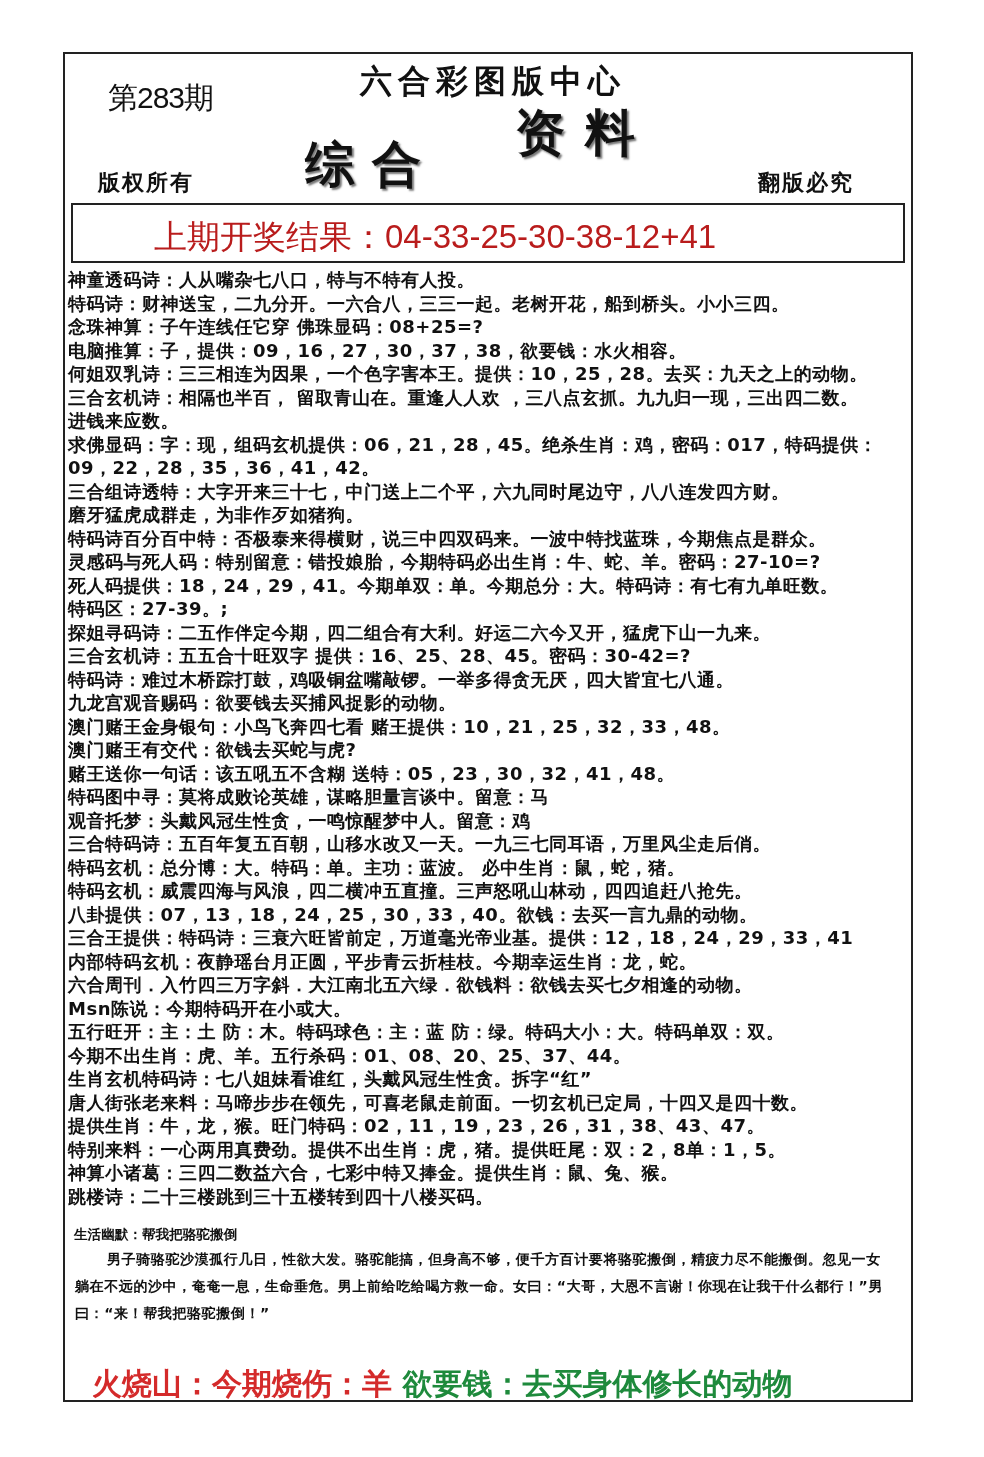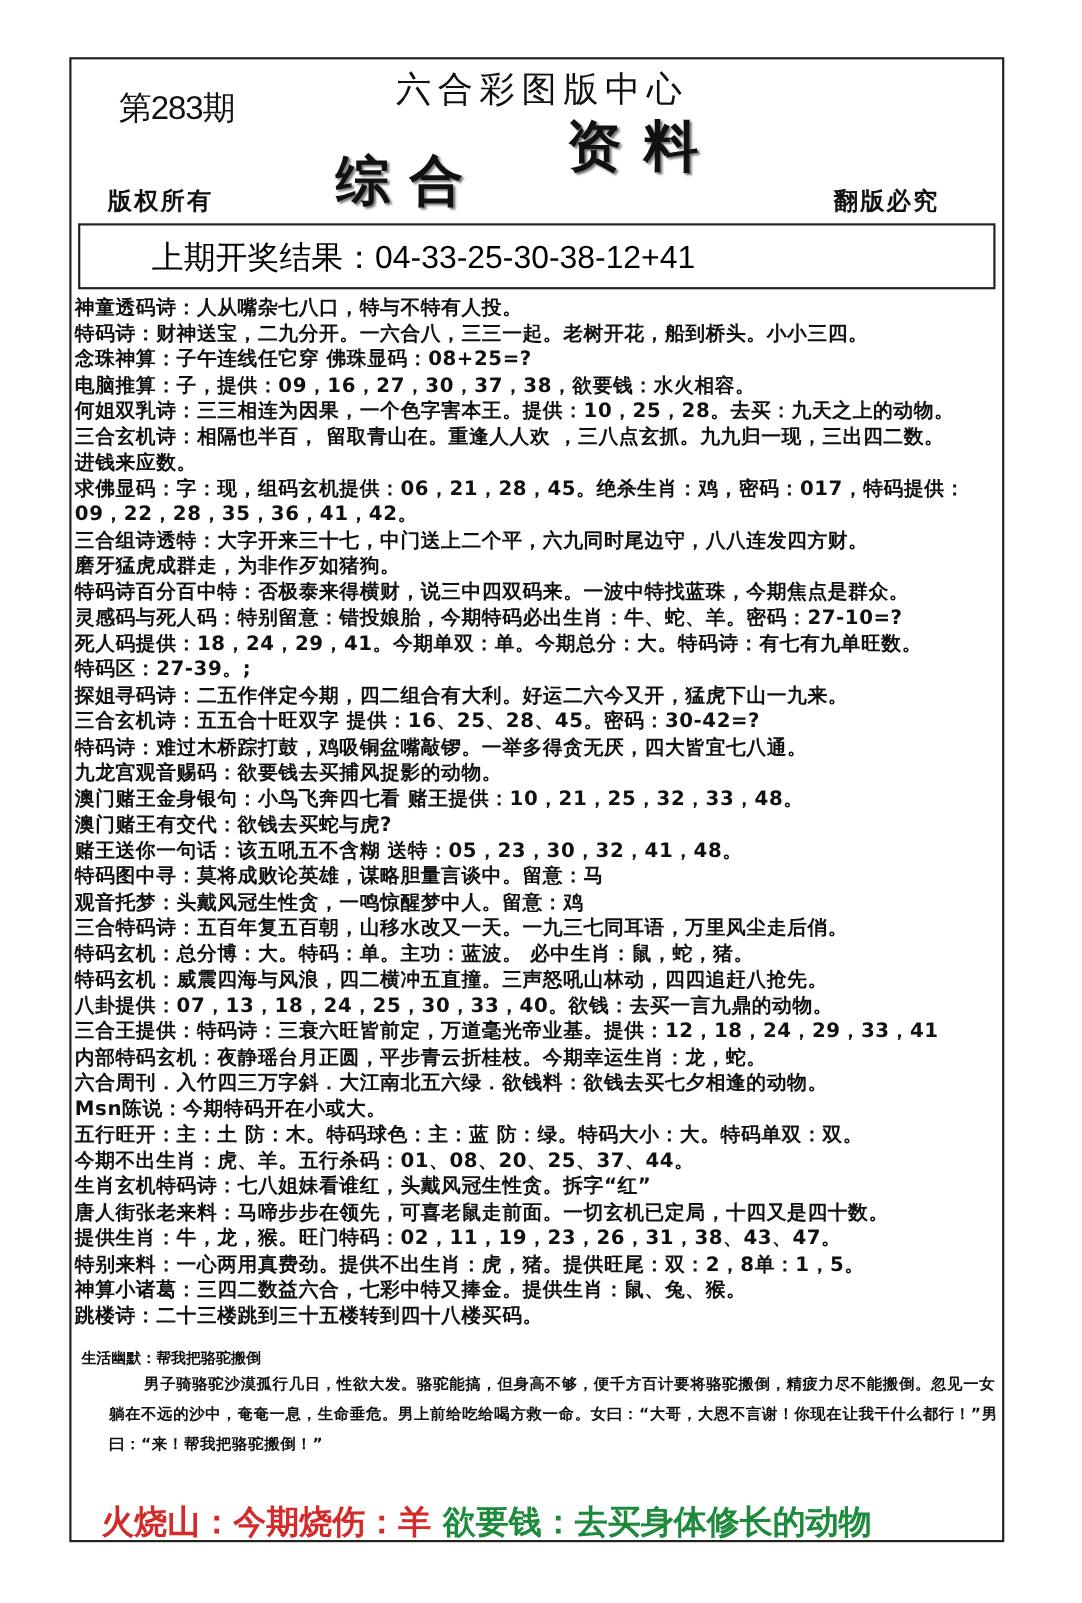--- a/index.html
+++ b/index.html
@@ -3,41 +3,41 @@
 <meta charset="utf-8">
 <style>
   html, body { margin:0; padding:0; background:#ffffff; }
   body { width:984px; height:1457px; position:relative; overflow:hidden;
          font-family:"DejaVu Sans", sans-serif; color:#111; }
   .frame { position:absolute; left:63px; top:52px; width:850px; height:1350px;
            border:2px solid #222; box-sizing:border-box; }
   .issue { position:absolute; left:108px; top:78px; font-family:"Liberation Sans", sans-serif;
            font-size:30px; color:#111; letter-spacing:-1px; }
   .center-title { position:absolute; left:360px; top:60px; font-family:"DejaVu Serif", serif;
-                  font-weight:normal; font-size:32px; letter-spacing:6px; color:#111; }
+                  font-weight:bold; font-size:32px; letter-spacing:6px; color:#111; }
   .big-title-1 { position:absolute; left:305px; top:132px; font-family:"DejaVu Serif", serif;
                  font-weight:bold; font-size:49px; letter-spacing:18px; color:#111;
                  text-shadow:2px 2px 2px #777;text-align:center; }
   .big-title-2 { position:absolute; left:515px; top:100px; font-family:"DejaVu Serif", serif;
                  font-weight:bold; font-size:50px; letter-spacing:20px; color:#111;
                  text-shadow:2px 2px 2px #777; }
   .left-note { position:absolute; left:98px; top:168px; font-family:"DejaVu Serif", serif;
                font-weight:bold; font-size:22px; letter-spacing:2px; }
   .right-note { position:absolute; left:758px; top:168px; font-family:"DejaVu Serif", serif;
                 font-weight:bold; font-size:22px; letter-spacing:2px; }
   .result-box { position:absolute; left:71px; top:203px; width:834px; height:60px;
                 border:2px solid #222; box-sizing:border-box; }
-  .result-text { position:absolute; left:138px; top:215px; font-family:"Liberation Sans", sans-serif;
-                 font-size:29px; color:#000000; white-space:nowrap; }
+  .result-text { position:absolute; left:154px; top:215px; font-family:"Liberation Sans", sans-serif;
+                 font-size:33px; color:#b91c1c; white-space:nowrap; }
   .lines { position:absolute; left:68px; top:268px; width:840px; }
   .line { height:23.5px; line-height:23.5px; font-size:18px; white-space:nowrap;
           font-weight:bold; letter-spacing:0.5px; }
   .story-title { position:absolute; left:74px; top:1226px; font-size:13.6px; font-weight:bold; }
   .story { position:absolute; left:75px; top:1246px; width:815px; font-size:14px; font-weight:bold;
-           line-height:27px; letter-spacing:0.6px; text-indent:32px; color:#111;margin-left:24px; }
+           line-height:27px; letter-spacing:0.6px; text-indent:32px; color:#111; }
   .footer { position:absolute; left:92px; top:1364px; font-family:"DejaVu Serif", serif;
             font-weight:bold; font-size:30px; white-space:nowrap; letter-spacing:0px; }
   .footer .red { color:#d42a2a; }
   .footer .green { color:#1e8a3c; }
 </style>
 </head>
 <body>
 
 <div class="frame"></div>
 

